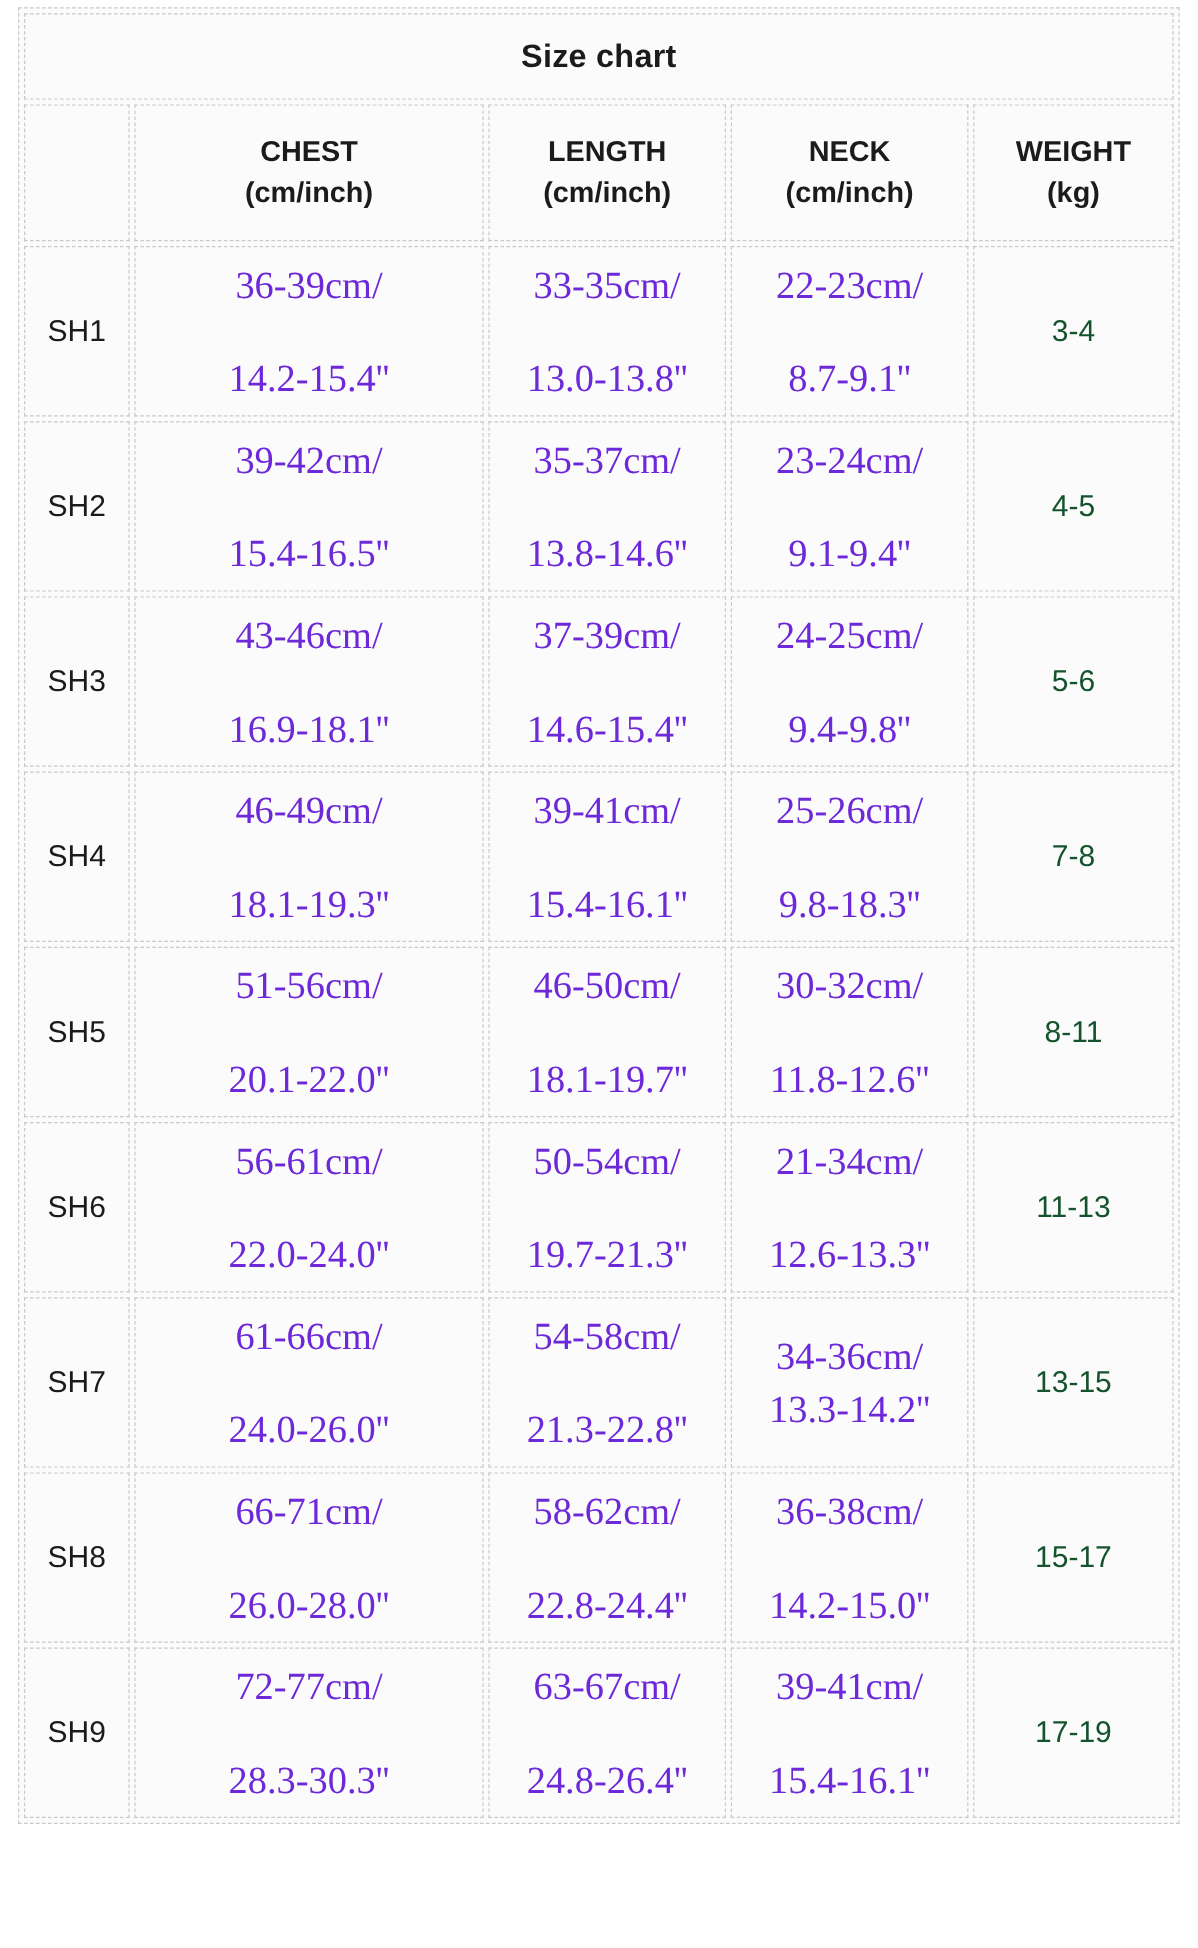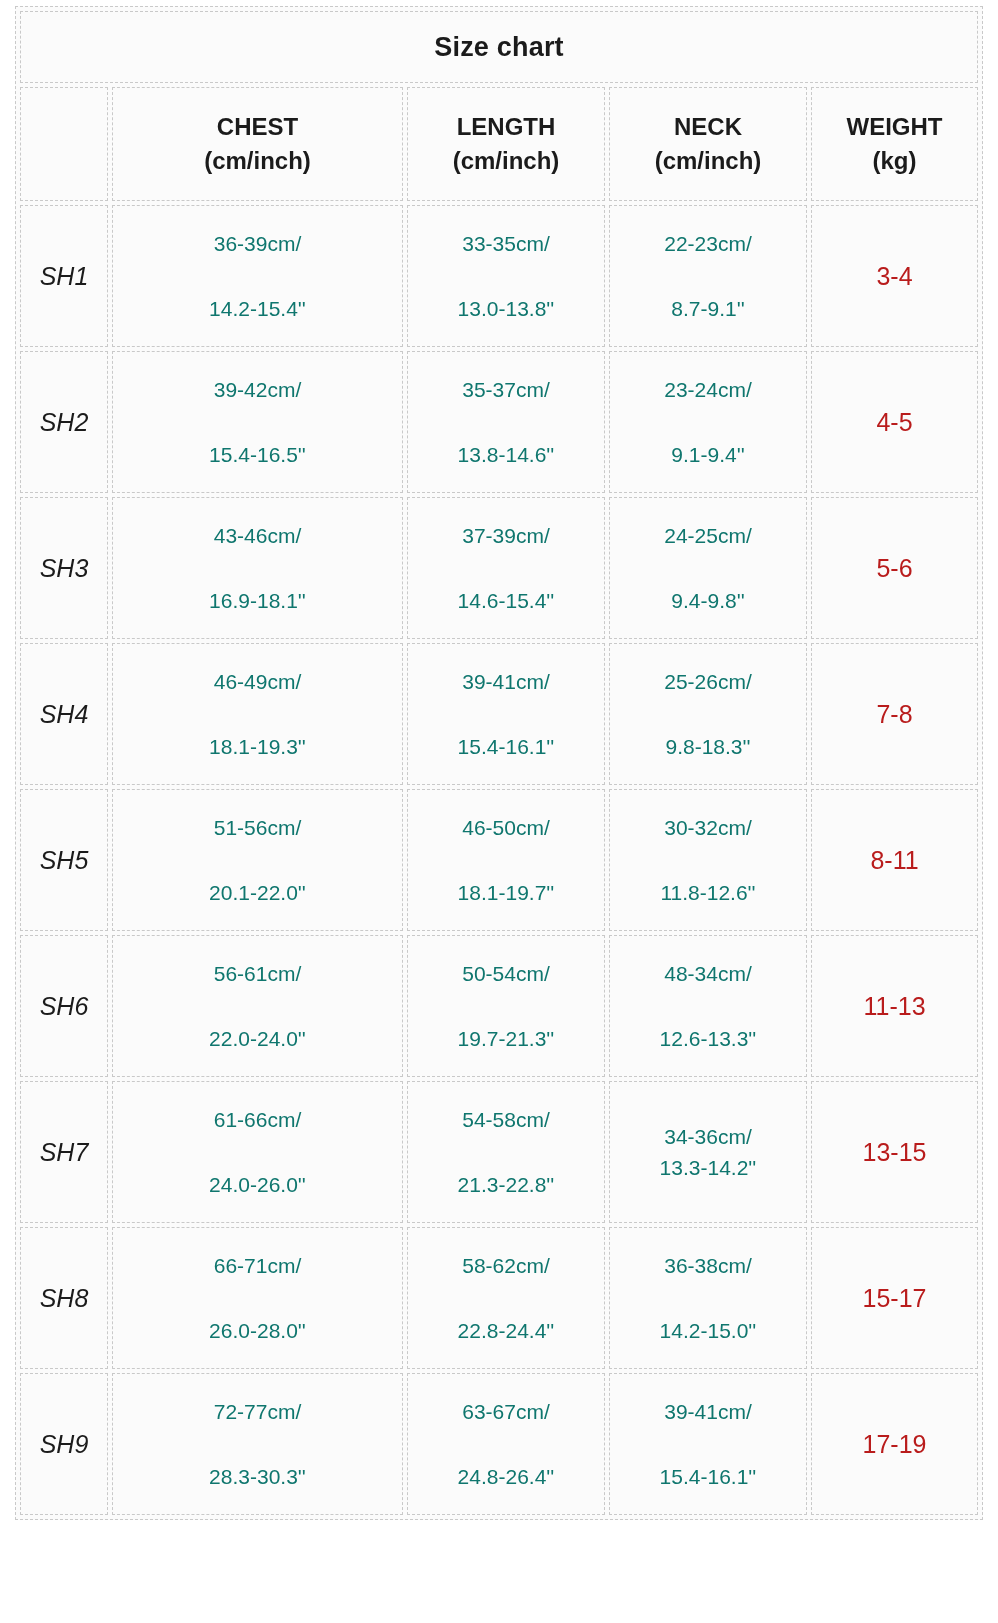--- a/index.html
+++ b/index.html
@@ -68,30 +68,30 @@
   .col-neck   { width: 198px; }
   .col-weight { width: 167px; }
 
   
   .data-row td {
     height: 142px;
   }
   .size-cell {
     font-size: 25px;
     color: #1b1b1b;
-    font-style: italic;
   }
   .weight-cell {
     font-size: 25px;
-    color: #b91c1c;
+    color: #14532d;
   }
   .meas-cell {
-    font-size: 21px;
-    color: #0f766e;
+    font-size: 32px;
+    color: #6d28d9;
     line-height: 1.2;
+    font-family: Liberation Serif, serif;
   }
   
   .meas-cell .cm {
     display: block;
     margin-bottom: 40px;
   }
   .meas-cell .inch {
     display: block;
   }
   
@@ -219,21 +219,21 @@
           <td class="size-cell">SH6</td>
           <td class="meas-cell">
             <span class="cm">56-61cm/</span>
             <span class="inch">22.0-24.0''</span>
           </td>
           <td class="meas-cell">
             <span class="cm">50-54cm/</span>
             <span class="inch">19.7-21.3''</span>
           </td>
           <td class="meas-cell">
-            <span class="cm">48-34cm/</span>
+            <span class="cm">21-34cm/</span>
             <span class="inch">12.6-13.3''</span>
           </td>
           <td class="weight-cell">11-13</td>
         </tr>
         <tr class="data-row">
           <td class="size-cell">SH7</td>
           <td class="meas-cell">
             <span class="cm">61-66cm/</span>
             <span class="inch">24.0-26.0''</span>
           </td>

